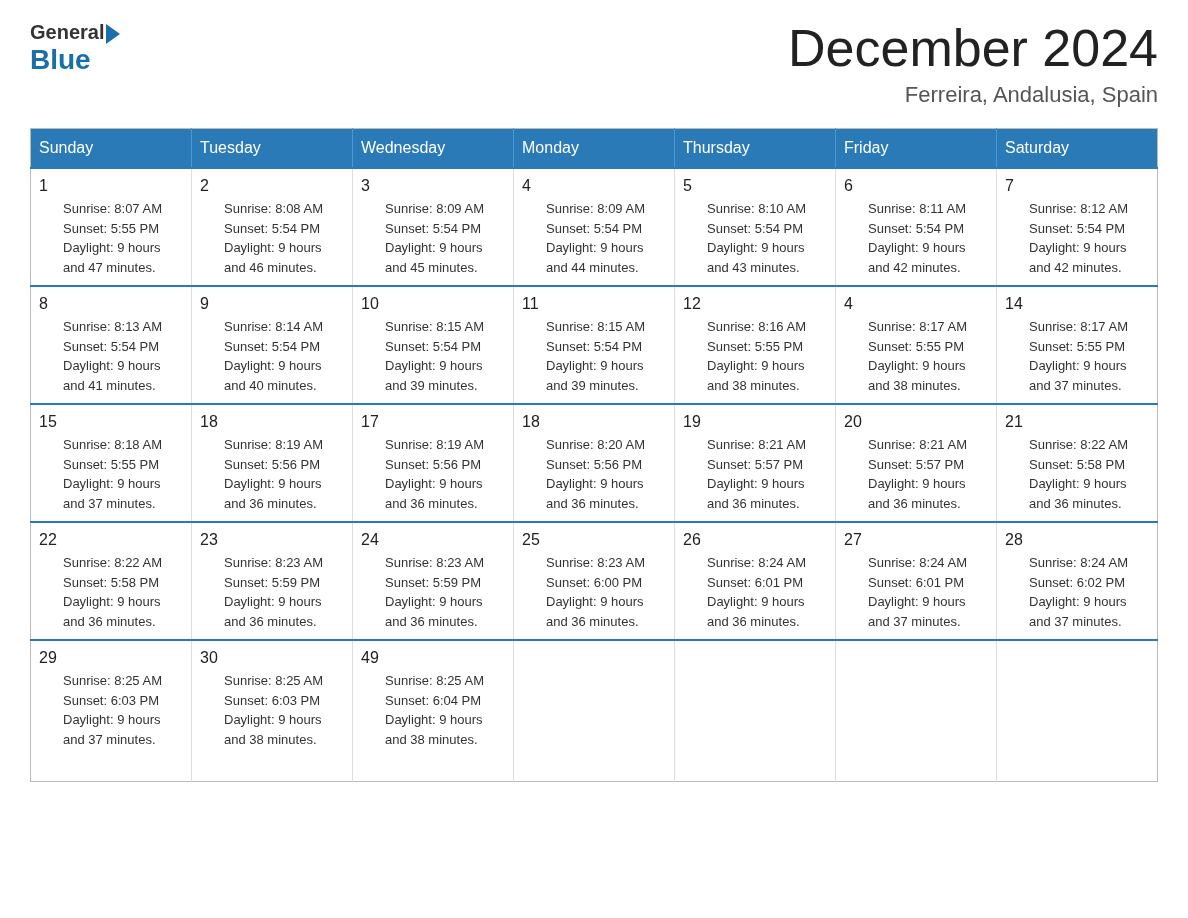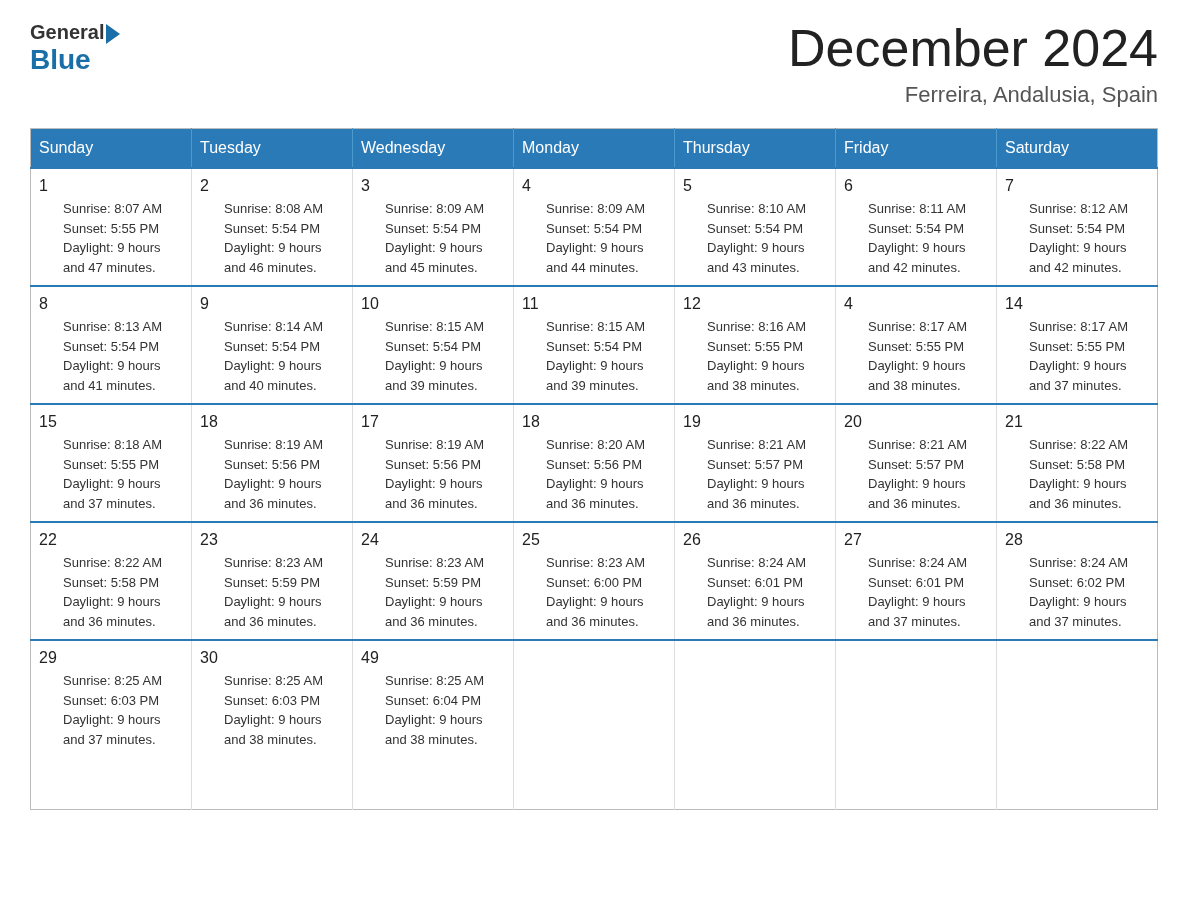--- a/index.html
+++ b/index.html
@@ -121,21 +121,21 @@
       color: #333;
       line-height: 1.5;
       margin-left: 24px;
     }
 
     .empty-cell {
       background: #fff;
     }
 
     .calendar tbody tr:last-child td {
-      padding-bottom: 60px;
+      padding-bottom: 32px;
     }
   </style>
 </head>
 <body>
 
 <div class="header">
   <div class="logo">
     <div class="logo-text">
       <span class="logo-general">General</span>
       <div class="logo-arrow"></div>

